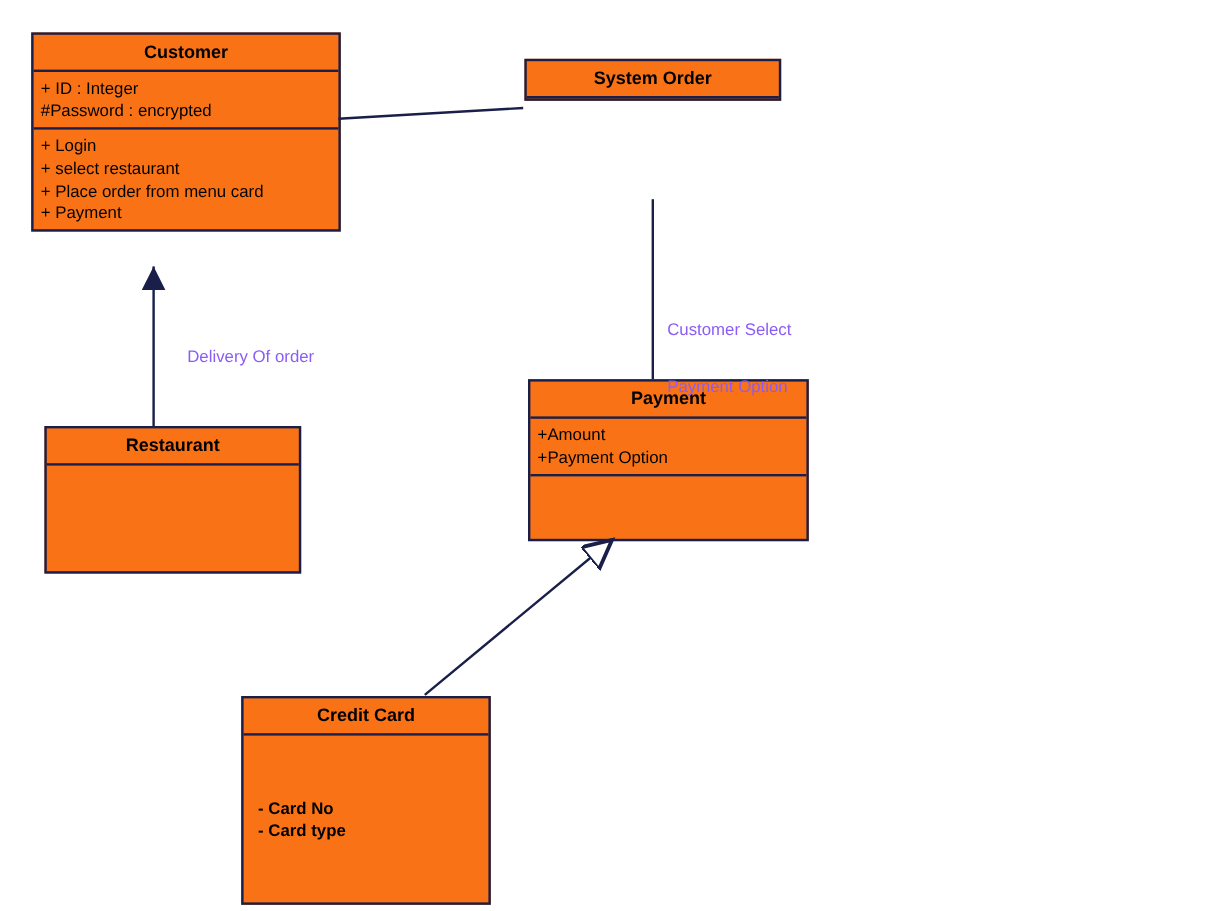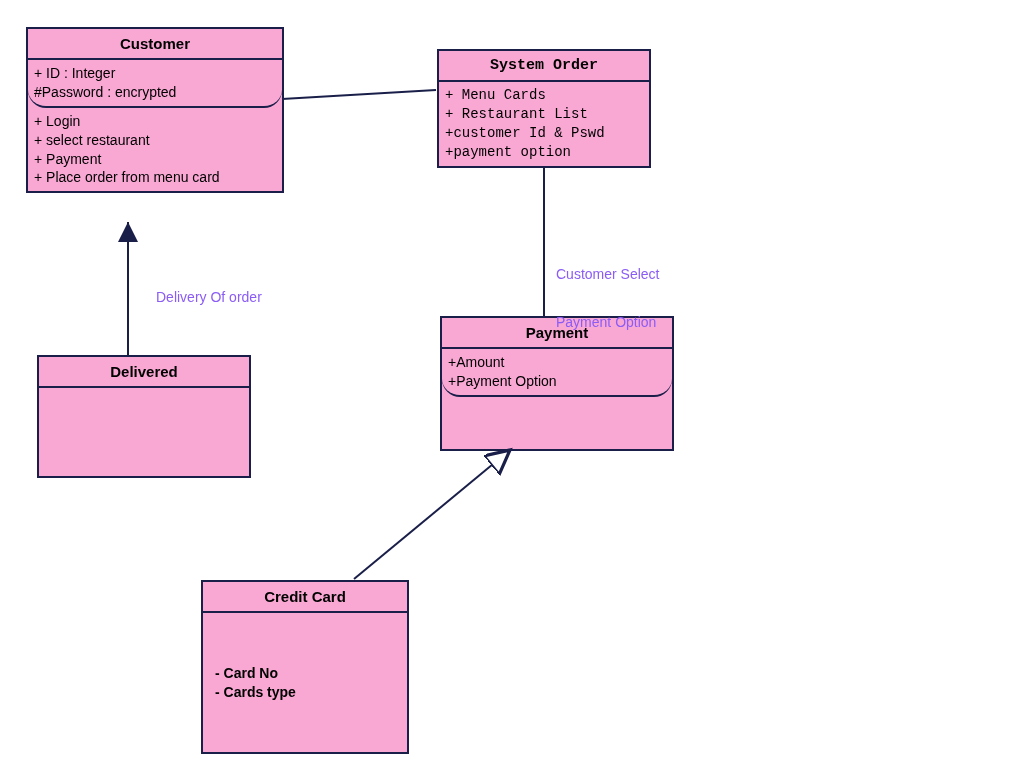--- a/index.html
+++ b/index.html
@@ -8,35 +8,34 @@
     width: 1024px;
     height: 759px;
     background: #fff;
     font-family: Arial, Helvetica, sans-serif;
     color: #000;
     position: relative;
   }
   .uml-box {
     position: absolute;
     border: 2px solid #1a1f49;
-    background: #f9a8d4;
+    background: #f97316;
   }
   .uml-title {
     text-align: center;
     font-weight: 600;
     padding: 6px 4px;
     border-bottom: 2px solid #1a1f49;
     font-size: 15px;
   }
   .uml-section {
     border-bottom: 2px solid #1a1f49;
     padding: 4px 6px;
     font-size: 14px;
     line-height: 1.35;
-    border-radius: 18px;
   }
   .uml-section:last-child {
     border-bottom: none;
   }
   .row { display: block; }
   svg.overlay {
     position: absolute;
     left: 0; top: 0;
     width: 1024px;
     height: 759px;
@@ -55,55 +54,49 @@
 
 <div class="uml-box" style="left:26px; top:27px; width:254px;">
   <div class="uml-title">Customer</div>
   <div class="uml-section">
     <span class="row">+ ID : Integer</span>
     <span class="row">#Password : encrypted</span>
   </div>
   <div class="uml-section">
     <span class="row">+ Login</span>
     <span class="row">+ select restaurant</span>
+    <span class="row">+  Place order from menu card</span>
     <span class="row">+ Payment</span>
-    <span class="row">+  Place order from menu card</span>
   </div>
 </div>
 
-<div class="uml-box" style="left:437px; top:49px; width:210px;font-family:Liberation Mono, monospace;">
+<div class="uml-box" style="left:437px; top:49px; width:210px;">
   <div class="uml-title">System Order</div>
-  <div class="uml-section">
-    <span class="row">+ Menu Cards</span>
-    <span class="row">+ Restaurant List</span>
-    <span class="row">+customer Id &amp; Pswd</span>
-    <span class="row">+payment option</span>
-  </div>
 </div>
 
 <div class="uml-box" style="left:37px; top:355px; width:210px;">
-  <div class="uml-title">Delivered</div>
+  <div class="uml-title">Restaurant</div>
   <div class="uml-section" style="min-height:80px;">
   </div>
 </div>
 
 <div class="uml-box" style="left:440px; top:316px; width:230px;">
   <div class="uml-title">Payment</div>
   <div class="uml-section">
     <span class="row">+Amount</span>
     <span class="row">+Payment Option</span>
   </div>
   <div class="uml-section" style="height:44px;"></div>
 </div>
 
 <div class="uml-box" style="left:201px; top:580px; width:204px;">
   <div class="uml-title">Credit Card</div>
   <div class="uml-section" style="min-height:84px; font-weight:600;margin-top:47px;">
     <span class="row" style="padding-left:6px;">- Card No</span>
-    <span class="row" style="padding-left:6px;">- Cards type</span>
+    <span class="row" style="padding-left:6px;">- Card type</span>
   </div>
 </div>
 
 <div class="edge-label" style="left:156px; top:289px;text-align:right;">Delivery Of order</div>
 
 <div class="edge-label" style="left:556px; top:234px;">
   <span class="row">Customer Select</span>
   <span class="row">Payment Option</span>
 </div>
 

